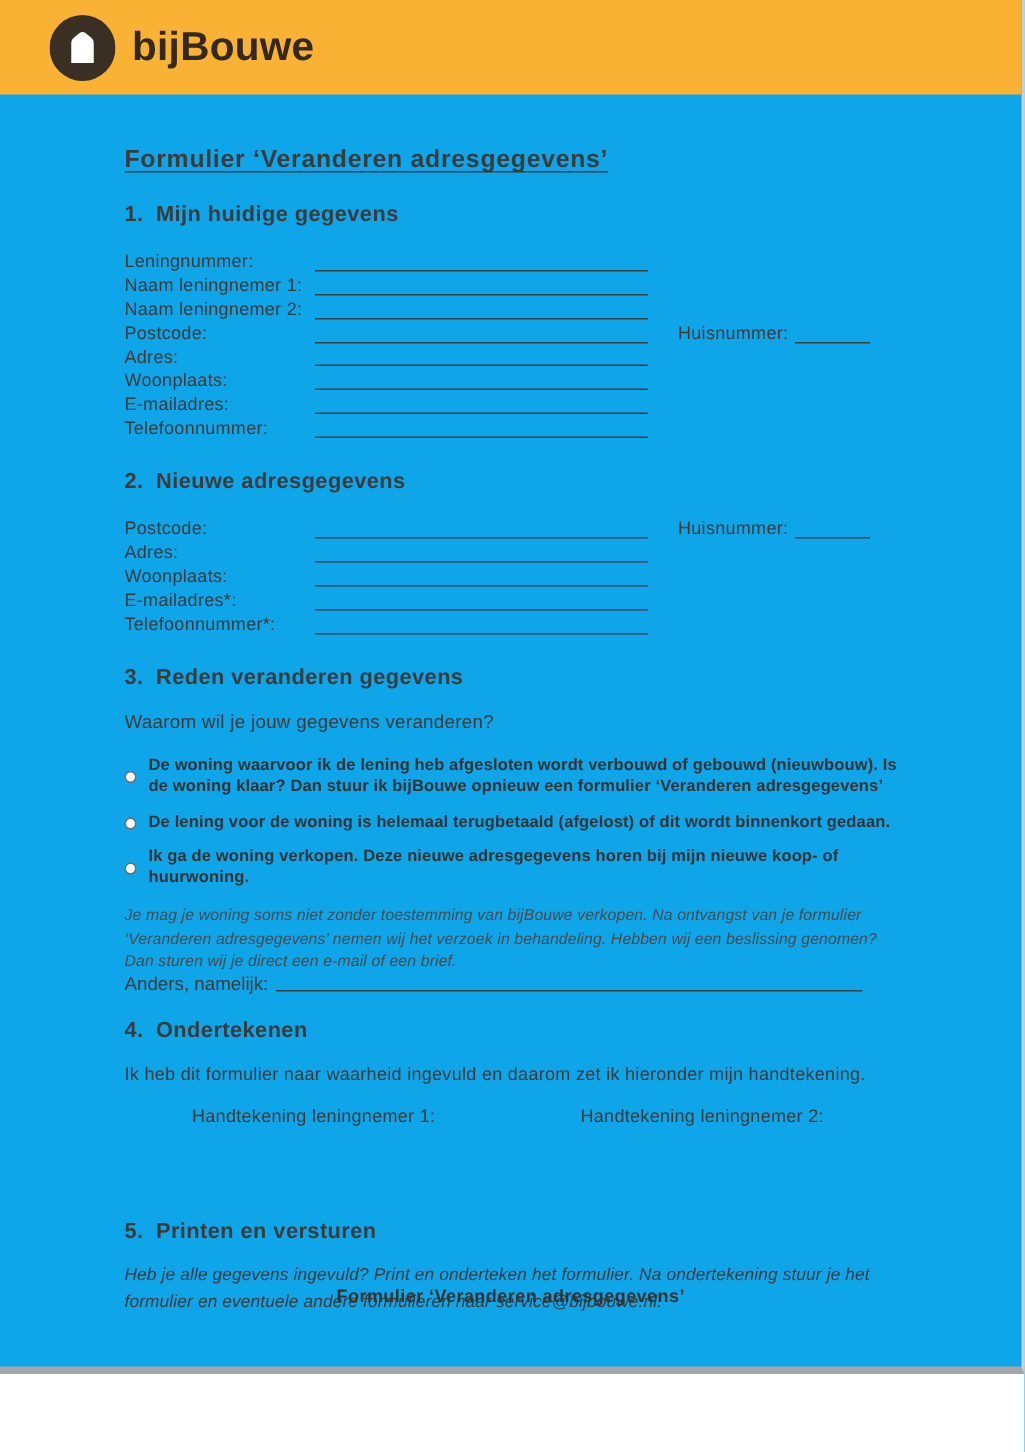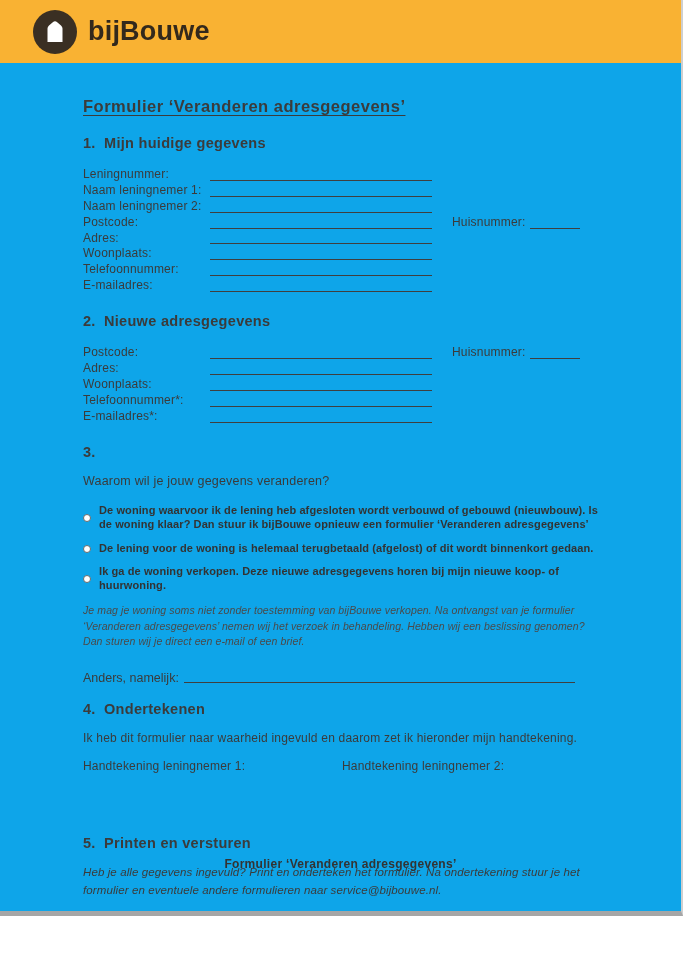--- a/index.html
+++ b/index.html
@@ -74,32 +74,32 @@
     align-self:center; margin-right:8px; background:#fff;
   }
   .opt-text { font-size:11px; font-weight:700; color:#333; line-height:1.27; letter-spacing:0.1px; }
 
   .note {
     margin-top:10px; width:516px;
     font-size:10.5px; font-style:italic; color:#4a4a4a;
     line-height:1.45; letter-spacing:0.1px;
   }
 
-  .anders { display:flex; margin-top:22px; width:492px; font-size:12.5px; }
+  .anders { display:flex; margin-top:0; width:492px; font-size:12.5px; }
   .anders-label { flex:none; }
   .anders-line {
     flex:1; height:0;
     border-bottom:1.2px solid #3f3f3f;
     align-self:flex-end; margin-bottom:2px; margin-left:5px;
   }
 
   
   .mt-sec4 { margin-top:16px; }
   .body-text { margin-top:14px; font-size:12px; letter-spacing:0.2px; }
-  .sig-row { display:flex; margin-top:14px; font-size:12px; letter-spacing:0.2px; }
+  .sig-row { display:flex; margin-top:14px; font-size:12px; letter-spacing:0.2px;margin-left:45px; }
   .sig-1 { width:259px; flex:none; }
 
   
   .mt-sec5 { margin-top:62px; }
   .body-text-sm {
     margin-top:12px; width:508px;
     font-size:11.5px; line-height:1.6; letter-spacing:0.1px;font-style:italic;
   }
 
   
@@ -155,25 +155,25 @@
       </div>
       <div class="frow">
         <span class="flabel">Adres:</span>
         <span class="fline"></span>
       </div>
       <div class="frow">
         <span class="flabel">Woonplaats:</span>
         <span class="fline"></span>
       </div>
       <div class="frow">
+        <span class="flabel">E-mailadres:</span>
+        <span class="fline"></span>
+      </div>
+      <div class="frow">
         <span class="flabel">Telefoonnummer:</span>
-        <span class="fline"></span>
-      </div>
-      <div class="frow">
-        <span class="flabel">E-mailadres:</span>
         <span class="fline"></span>
       </div>
     </div>
 
     
     <div class="sec-heading mt-sec">
       <span class="num">2.</span>
       <span>Nieuwe adresgegevens</span>
     </div>
 
@@ -188,32 +188,33 @@
       </div>
       <div class="frow">
         <span class="flabel">Adres:</span>
         <span class="fline"></span>
       </div>
       <div class="frow">
         <span class="flabel">Woonplaats:</span>
         <span class="fline"></span>
       </div>
       <div class="frow">
+        <span class="flabel">E-mailadres*:</span>
+        <span class="fline"></span>
+      </div>
+      <div class="frow">
         <span class="flabel">Telefoonnummer*:</span>
-        <span class="fline"></span>
-      </div>
-      <div class="frow">
-        <span class="flabel">E-mailadres*:</span>
         <span class="fline"></span>
       </div>
     </div>
 
     
     <div class="sec-heading mt-sec">
       <span class="num">3.</span>
+      <span>Reden veranderen gegevens</span>
     </div>
 
     <div class="question">Waarom wil je jouw gegevens veranderen?</div>
 
     <div class="options">
       <div class="opt">
         <span class="radio"></span>
         <span class="opt-text">De woning waarvoor ik de lening heb afgesloten wordt verbouwd of gebouwd (nieuwbouw). Is de woning klaar? Dan stuur ik bijBouwe opnieuw een formulier ‘Veranderen adresgegevens’</span>
       </div>
       <div class="opt">

